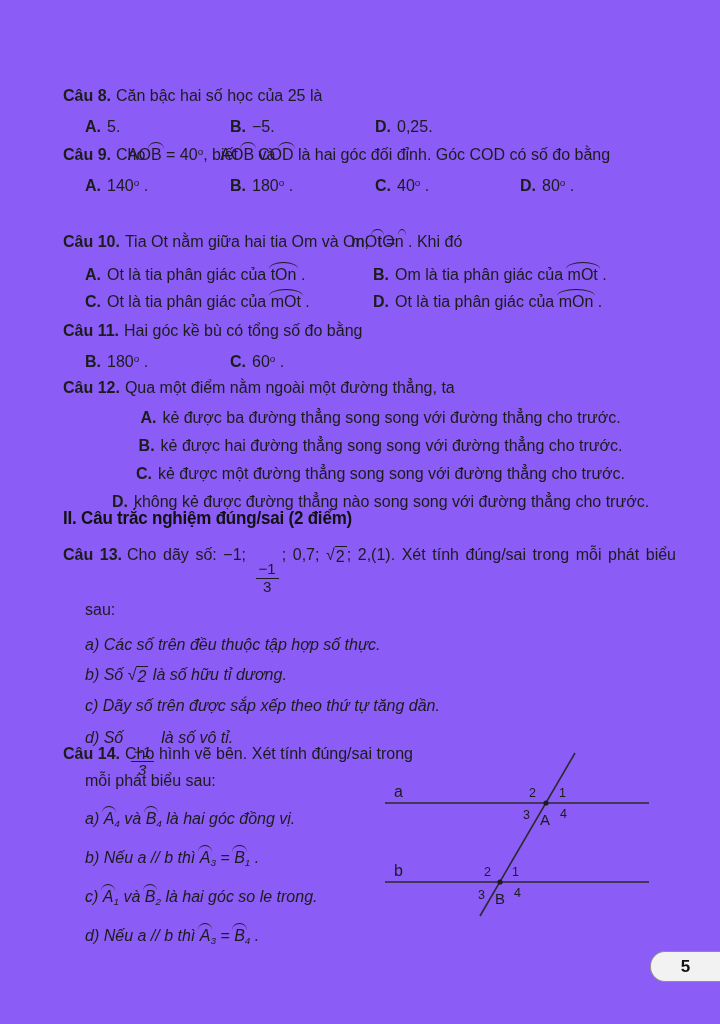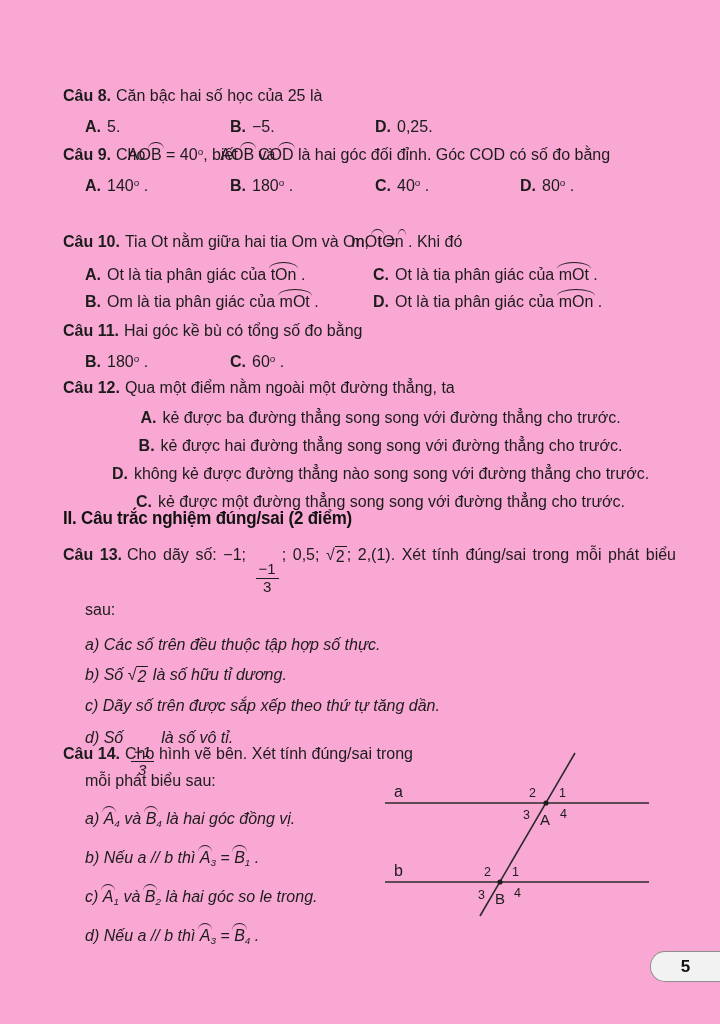--- a/index.html
+++ b/index.html
@@ -1,18 +1,18 @@
 <!DOCTYPE html>
 <html><head>
 <meta charset="utf-8">
 <style>
   * { box-sizing: border-box; }
   html,body { margin:0; padding:0; background:#fff; }
   .page {
-    position:relative; width:720px; height:1024px; background:#f9a8d4;
+    position:relative; width:720px; height:1024px; background:#8b5cf6;
     font-family:"Liberation Sans", sans-serif; font-size:16px; color:#1c1c1c;
     overflow:hidden;
   }
   .q { position:absolute; left:63px; width:613px; }
   .qline { margin:0; line-height:27px; }
   .hang { padding-left:22px; text-indent:-22px; }
   .jst  { text-align:justify; }
   .qlabel { font-weight:bold; margin-right:5px; }
   .opts { display:grid; padding-left:22px; margin-top:4px; line-height:27px; }
   .opts4 { grid-template-columns:145px 145px 145px auto; }
@@ -72,51 +72,51 @@
       <span class="opt"><b class="ok">B.</b><span><span>180</span><sup>o</sup><span> .</span></span></span>
       <span class="opt"><b class="ok">C.</b><span><span>40</span><sup>o</sup><span> .</span></span></span>
       <span class="opt"><b class="ok">D.</b><span><span>80</span><sup>o</sup><span> .</span></span></span>
     </div>
   </section>
 
   <section class="q" style="top:228px">
     <p class="qline hang"><b class="qlabel">Câu 10.</b><span><span>Tia Ot nằm giữa hai tia Om và On, </span><span><span class="hat">mOt</span></span><span> = </span><span><span class="hat">tOn</span></span><span> . Khi đó</span></span></p>
     <div class="opts opts2">
       <span class="opt"><b class="ok">A.</b><span><span>Ot là tia phân giác của </span><span><span class="hat">tOn</span></span><span> .</span></span></span>
+      <span class="opt"><b class="ok">B.</b><span><span>Om là tia phân giác của </span><span><span class="hat">mOt</span></span><span> .</span></span></span>
       <span class="opt"><b class="ok">C.</b><span><span>Ot là tia phân giác của </span><span><span class="hat">mOt</span></span><span> .</span></span></span>
-      <span class="opt"><b class="ok">B.</b><span><span>Om là tia phân giác của </span><span><span class="hat">mOt</span></span><span> .</span></span></span>
       <span class="opt"><b class="ok">D.</b><span><span>Ot là tia phân giác của </span><span><span class="hat">mOn</span></span><span> .</span></span></span>
     </div>
   </section>
 
   <section class="q" style="top:317px">
     <p class="qline hang"><b class="qlabel">Câu 11.</b><span><span>Hai góc kề bù có tổng số đo bằng</span></span></p>
     <div class="opts opts4">
       <span class="opt"><b class="ok">B.</b><span><span>180</span><sup>o</sup><span> .</span></span></span>
       <span class="opt"><b class="ok">C.</b><span><span>60</span><sup>o</sup><span> .</span></span></span>
     </div>
   </section>
 
   <section class="q" style="top:374px">
     <p class="qline hang"><b class="qlabel">Câu 12.</b><span><span>Qua một điểm nằm ngoài một đường thẳng, ta</span></span></p>
     <div class="optcol">
       <span class="opt"><b class="ok">A.</b><span><span>kẻ được ba đường thẳng song song với đường thẳng cho trước.</span></span></span>
       <span class="opt"><b class="ok">B.</b><span><span>kẻ được hai đường thẳng song song với đường thẳng cho trước.</span></span></span>
+      <span class="opt"><b class="ok">C.</b><span><span>kẻ được một đường thẳng song song với đường thẳng cho trước.</span></span></span>
       <span class="opt"><b class="ok">D.</b><span><span>không kẻ được đường thẳng nào song song với đường thẳng cho trước.</span></span></span>
-      <span class="opt"><b class="ok">C.</b><span><span>kẻ được một đường thẳng song song với đường thẳng cho trước.</span></span></span>
     </div>
   </section>
 
   <h2 class="sec">II. Câu trắc nghiệm đúng/sai (2 điểm)</h2>
 
   <section class="q" id="q13" style="top:541px">
     <p class="qline hang jst"><b class="qlabel">Câu 13.</b><span><span>Cho dãy số: −1; </span><span class="frac">
             <span class="num">−1</span>
             <span class="den">3</span>
-          </span><span>; 0,5; </span><span class="sqrt">
+          </span><span>; 0,7; </span><span class="sqrt">
             <span class="rsign">√</span>
             <span class="rad">2</span>
           </span><span>; 2,(1). Xét tính đúng/sai trong mỗi phát biểu sau:</span></span></p>
     <p class="item item-a"><span>a) Các số trên đều thuộc tập hợp số thực.</span></p>
     <p class="item item-b"><span>b) Số </span><span class="sqrt">
           <span class="rsign">√</span>
           <span class="rad">2</span>
         </span><span> là số hữu tỉ dương.</span></p>
     <p class="item item-c"><span>c) Dãy số trên được sắp xếp theo thứ tự tăng dần.</span></p>
     <p class="item item-d"><span>d) Số </span><span class="frac">

